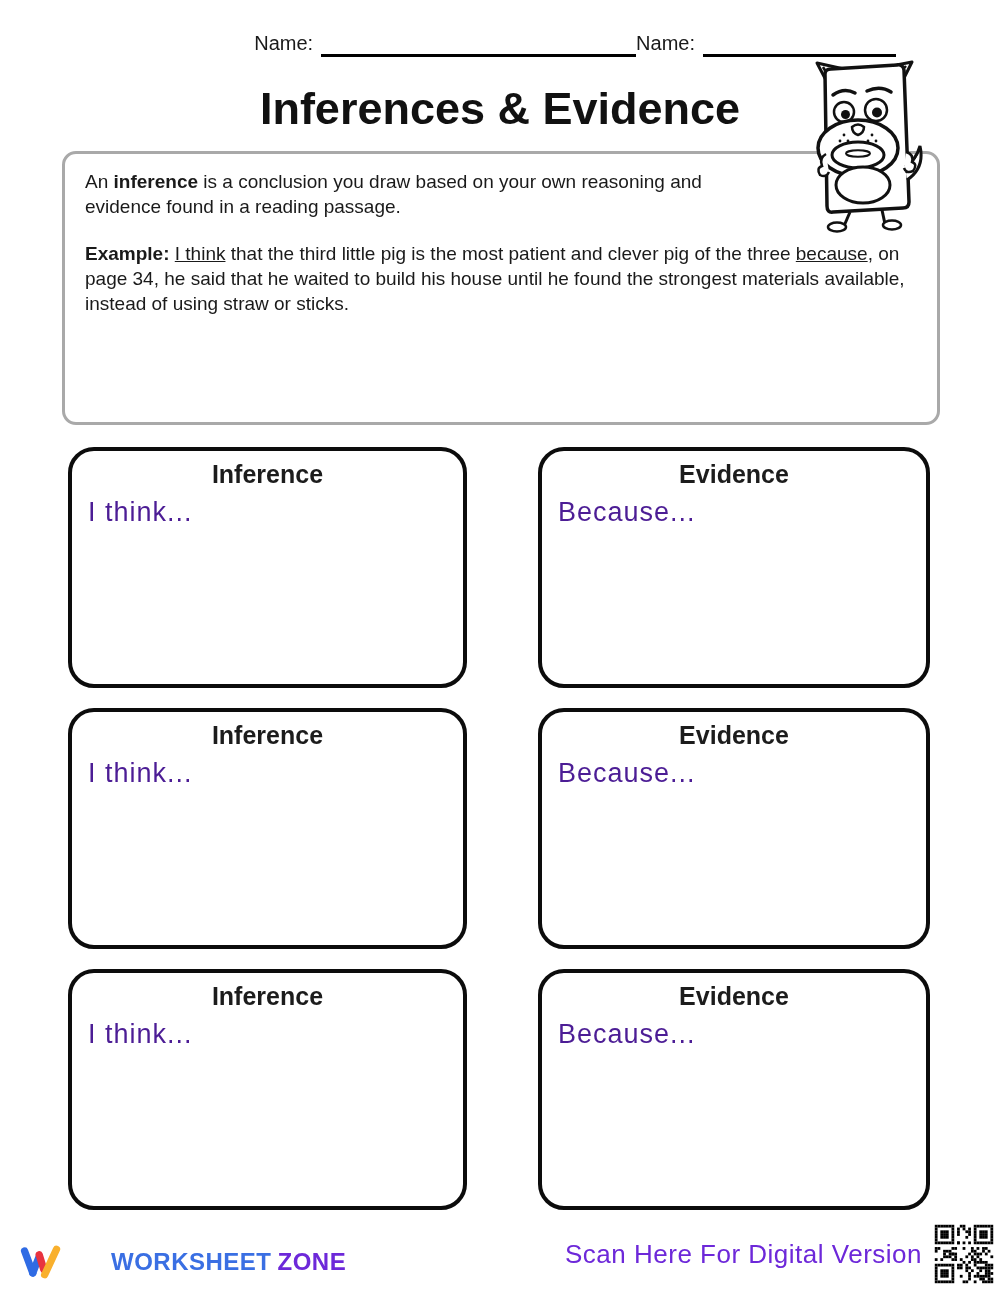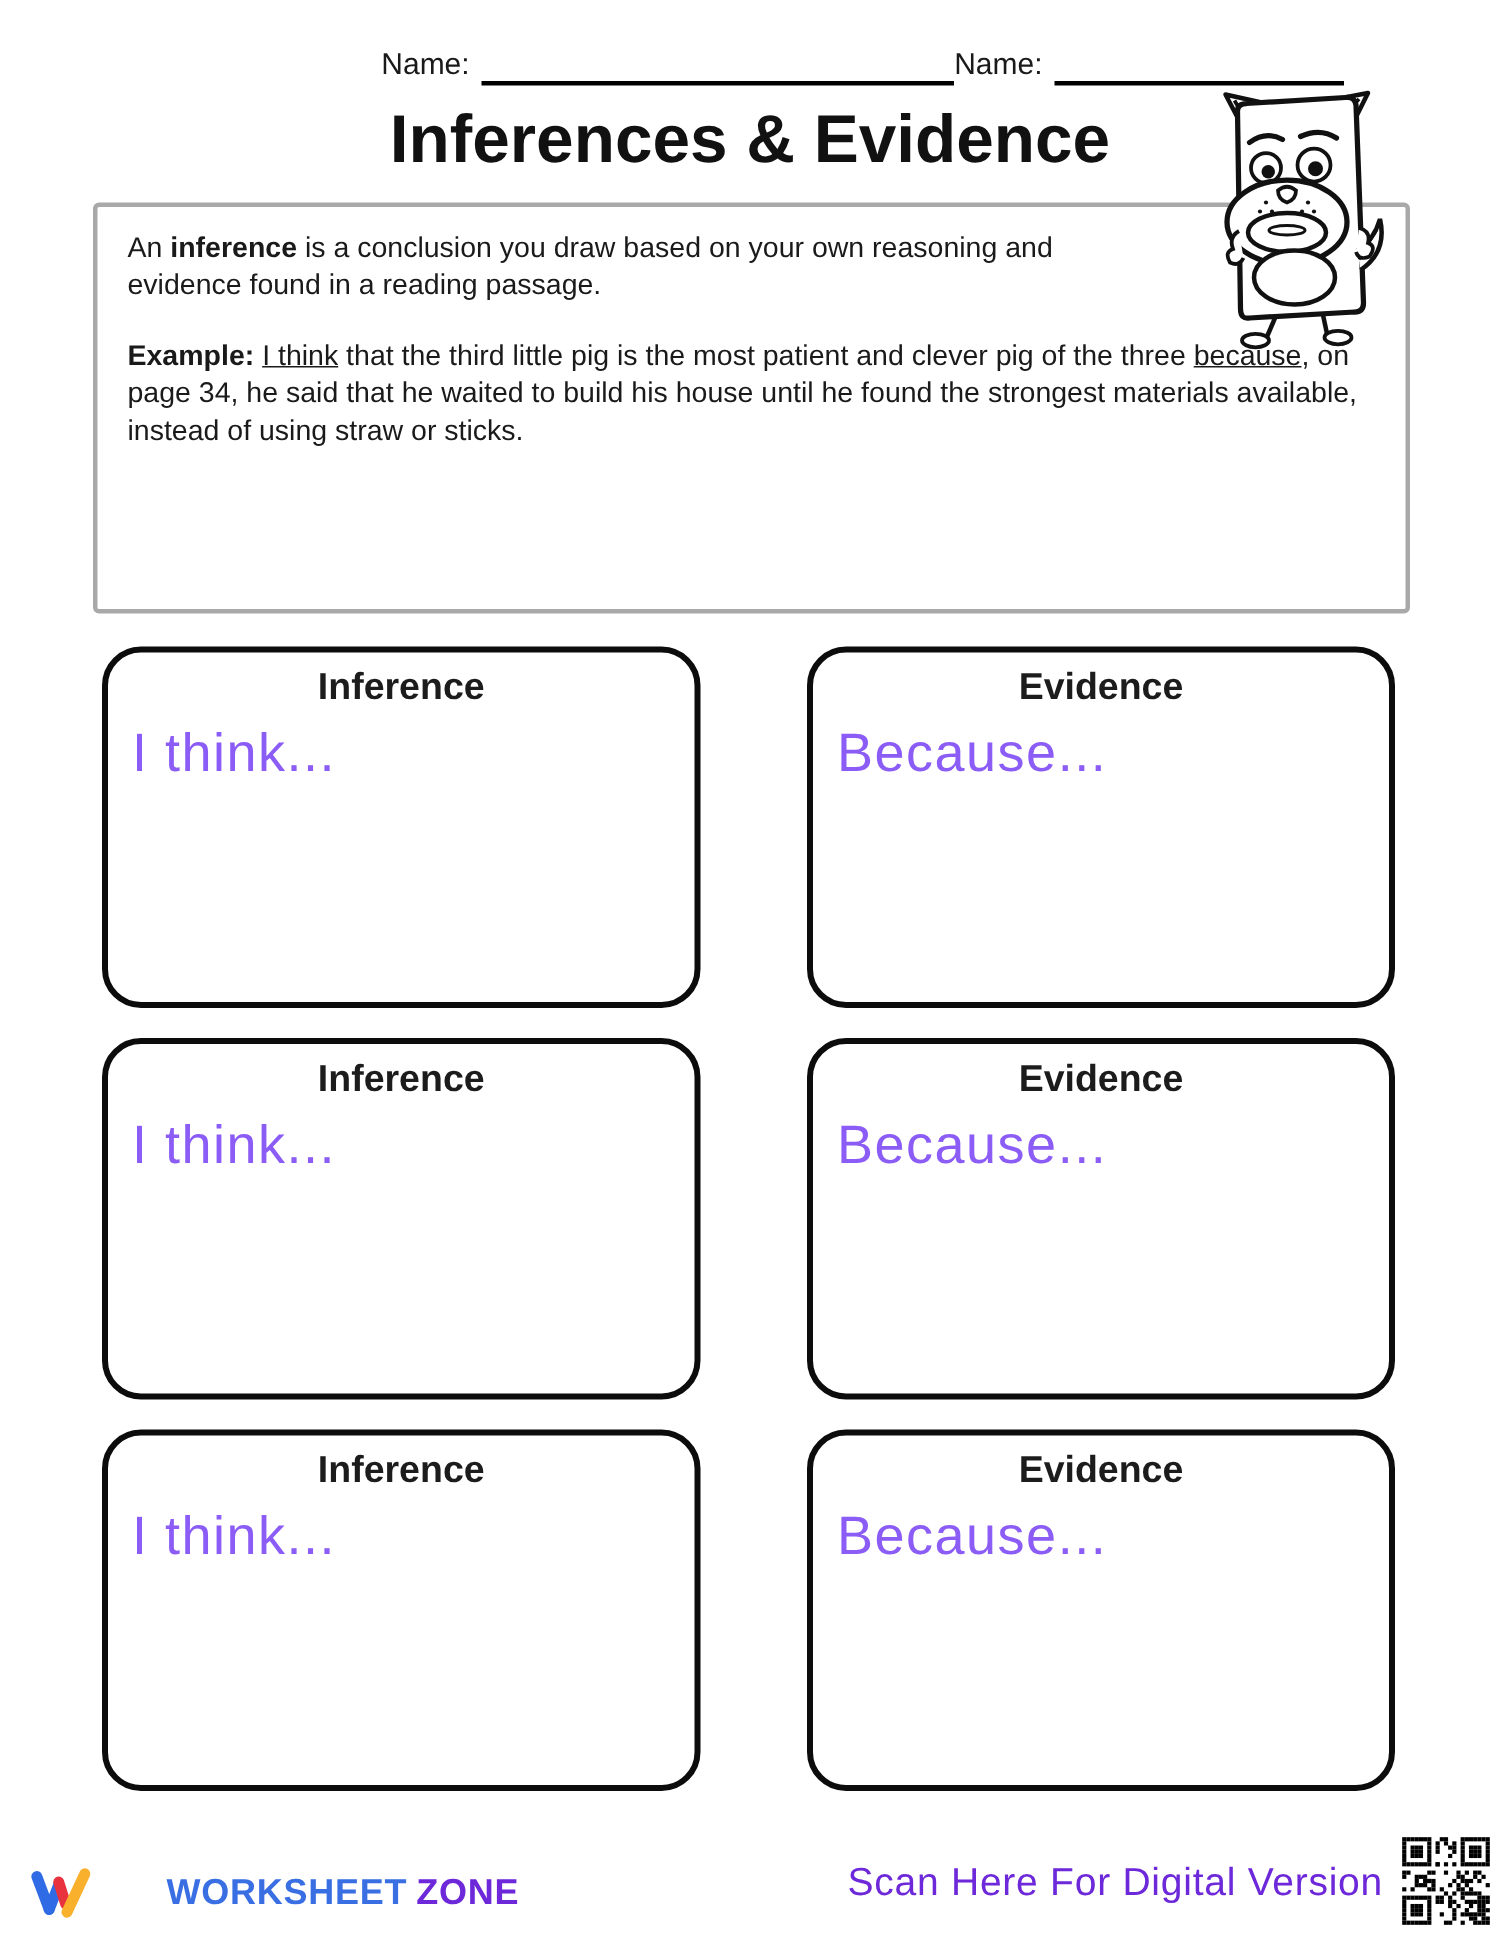--- a/index.html
+++ b/index.html
@@ -6,30 +6,30 @@
   html, body { width: 1000px; height: 1294px; background: #ffffff; font-family: "Liberation Sans", sans-serif; color: #1a1a1a; position: relative; overflow: hidden; }
 
   
   .header-row { display: flex; justify-content: flex-end; padding: 32px 104px 0 78px; font-size: 20px; }
   .field { display: flex; align-items: flex-end; gap: 8px; }
   .field-label { font-size: 20px; padding-bottom: 2px; }
   .write-line { display: inline-block; border-bottom: 3px solid #000; height: 20px; }
   .name-line { width: 315px; }
   .date-line { width: 193px; }
 
-  .page-title { text-align: center; font-size: 45px; font-weight: bold; letter-spacing: 0px; margin-top: 10px; color: #111; }
+  .page-title { text-align: center; font-size: 45px; font-weight: bold; letter-spacing: 0px; margin-top: 26px; color: #111; }
 
   
   .mascot { position: absolute; left: 806px; top: 56px; width: 120px; height: 178px; z-index: 3; }
 
   
   .instruction-box {
     position: relative; z-index: 1;
     margin: 16px 0 0 62px; width: 878px; min-height: 274px;
-    border: 3px solid #a9a9a9; border-radius: 4px;
+    border: 3px solid #a9a9a9; border-radius: 14px;
     padding: 15px 20px 10px 20px;
     font-size: 19px; line-height: 25px;
   }
   .instruction-box p { margin-bottom: 22px; }
   .instruction-box p:last-child { margin-bottom: 0; }
   .p-first { padding-right: 140px; }
   .u { text-decoration: underline; }
 
   
   .grid {
@@ -40,21 +40,21 @@
     row-gap: 20px;
   }
   .abox {
     height: 241px;
     border: 4px solid #0c0c0c;
     border-radius: 26px;
     background: #fff;
     overflow: hidden;
   }
   .abox-title { text-align: center; font-size: 25px; font-weight: bold; margin-top: 9px; color: #1c1c1c; }
-  .abox-prompt { font-size: 36px; font-weight: 300; color: #8b5cf6; letter-spacing: 1px; margin: 8px 0 0 16px; }
+  .abox-prompt { font-size: 27px; font-weight: 300; color: #4c1d95; letter-spacing: 1px; margin: 8px 0 0 16px; }
 
   
   .footer { position: absolute; left: 0; right: 0; bottom: 0; height: 78px; }
   .brand { position: absolute; left: 20px; bottom: 12px; display: flex; align-items: center; gap: 9px; }
   .brand-mark { width: 42px; height: 40px; }
   .brand-text { font-size: 24px; font-weight: bold; letter-spacing: 0.5px; display: flex; gap: 6px; margin-left: 40px; }
   .brand-worksheet { color: #3a6fe3; }
   .brand-zone { color: #6d28d9; }
   .scan-row { position: absolute; right: 2px; bottom: 8px; display: flex; align-items: center; gap: 10px; }
   .scan-text { font-size: 26px; color: #6d28d9; letter-spacing: 0.5px; }

